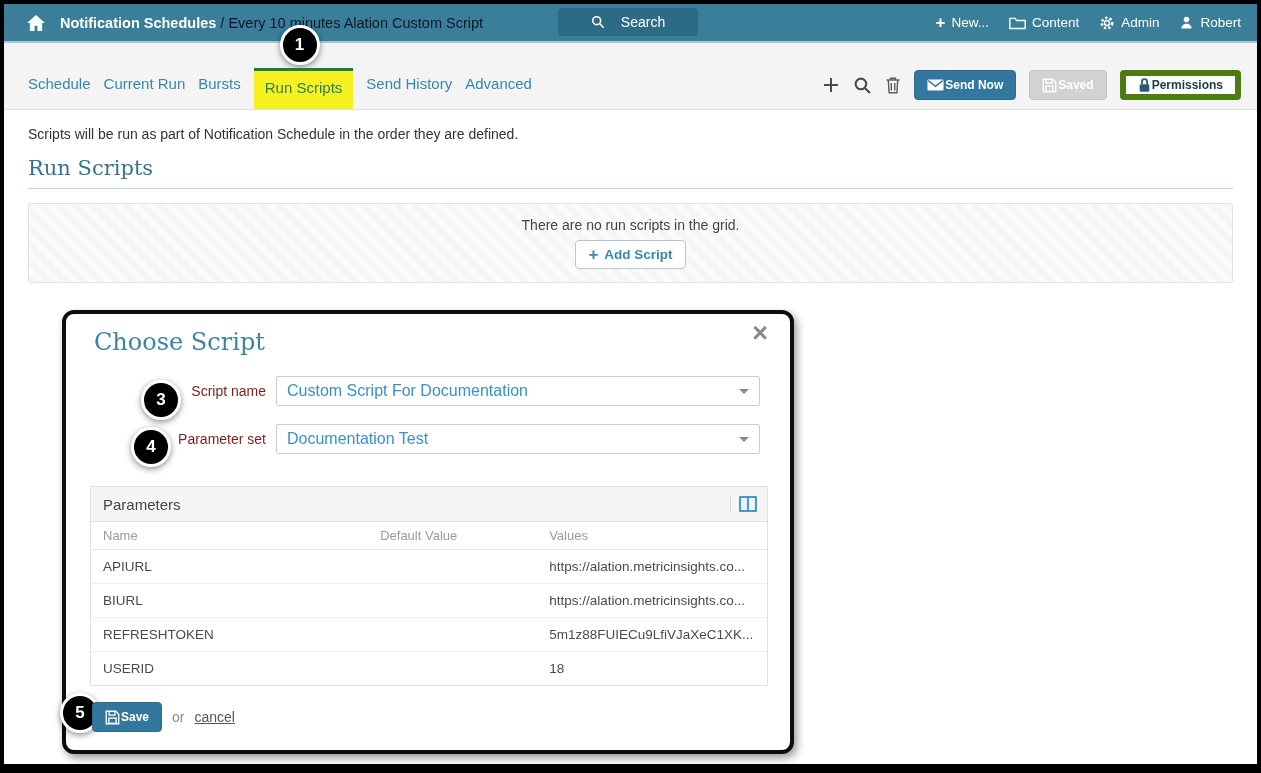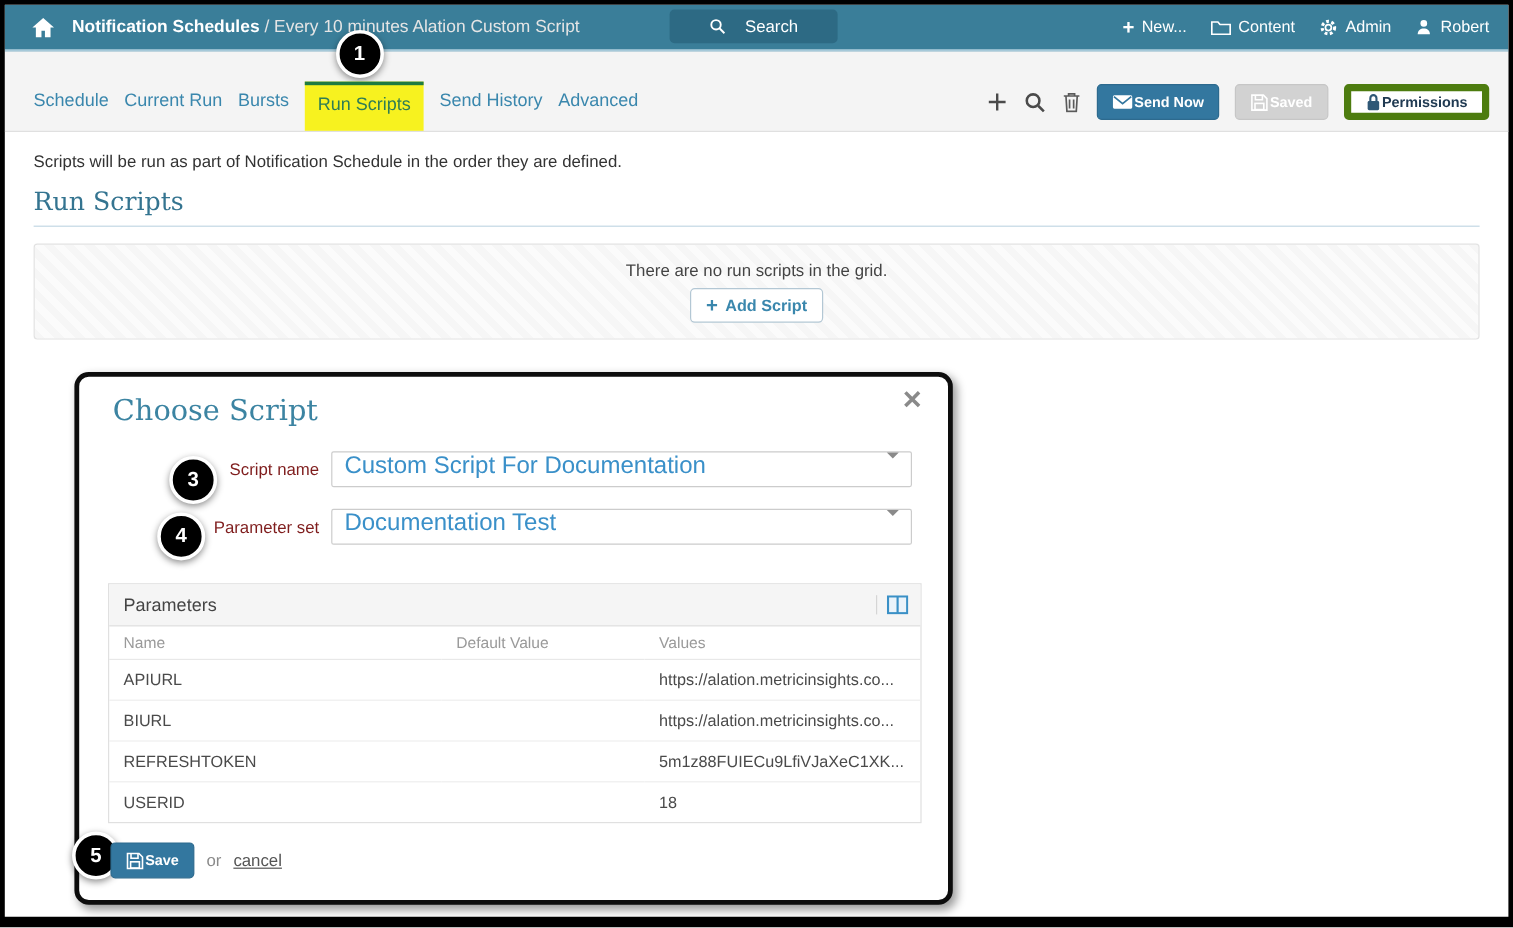--- a/index.html
+++ b/index.html
@@ -4,21 +4,21 @@
 <style>
   html,body{margin:0;padding:0;background:#fff;font-family:"Liberation Sans",sans-serif;}
   .frame{position:relative;width:1261px;height:773px;box-sizing:border-box;
          border:4px solid #000;border-bottom-width:9px;background:#fff;overflow:hidden;}
   
   .topbar{position:relative;height:37px;background:#3a7e99;border-bottom:2px solid #a6c9d9;
           display:flex;align-items:center;color:#fff;}
   .home{margin-left:22px;display:flex;align-items:center;cursor:pointer;}
   .crumb{margin-left:14px;font-size:14.5px;white-space:nowrap;}
   .crumb b{font-weight:bold;color:#fff;}
-  .crumb span{color:#e5e5e5;font-weight:normal;}
+  .crumb span{color:#0f172a;font-weight:normal;}
   .searchbtn{position:absolute;left:554px;top:4px;width:140px;height:28px;background:#2d6a84;
              border-radius:4px;display:flex;align-items:center;justify-content:center;gap:16px;
              color:#fff;font-size:14px;cursor:pointer;}
   .topnav{margin-left:auto;display:flex;align-items:center;gap:20px;padding-right:16px;font-size:13.5px;}
   .topnav .navitem{display:flex;align-items:center;gap:6px;cursor:pointer;color:#fff;white-space:nowrap;}
   .plus-glyph{font-size:17px;font-weight:bold;line-height:1;}
   
   .tabbar{position:relative;z-index:1;height:66px;background:#f4f4f4;border-bottom:1px solid #e0e0e0;
           display:flex;align-items:flex-end;padding:0 16px 0 24px;}
   .tabs{display:flex;align-items:flex-end;gap:13px;padding-bottom:11px;font-size:15px;}
@@ -54,21 +54,21 @@
          background:#fff;border:4px solid #0d0d0d;border-radius:12px;
          box-shadow:3px 4px 8px rgba(0,0,0,.4);z-index:10;}
   .modal-title{position:absolute;left:28px;top:14px;font-family:"DejaVu Serif",serif;
                font-size:24px;color:#3c84a2;}
   .modal-close{position:absolute;right:22px;top:6px;font-size:27px;color:#8a8a8a;cursor:pointer;
                font-weight:bold;line-height:1;}
   .form-row{position:absolute;left:0;display:flex;align-items:center;width:100%;}
   .row-script{top:62px;} .row-paramset{top:110px;}
   .form-label{width:210px;text-align:right;font-size:14px;color:#7f1d1d;padding-right:10px;box-sizing:border-box;}
   .select{width:484px;height:30px;box-sizing:border-box;border:1px solid #ccc;border-radius:2px;
-          display:flex;padding:0 10px;font-size:20px;color:#3a90c9;cursor:pointer;
+          display:flex;align-items:center;padding:0 10px;font-size:16px;color:#3a90c9;cursor:pointer;
           background:#fff;}
   .select .caret{margin-left:auto;width:0;height:0;border-left:5px solid transparent;
                  border-right:5px solid transparent;border-top:5px solid #8a8a8a;}
   .badge-3{position:absolute;left:75px;top:66px;}
   .badge-4{position:absolute;left:65px;top:113px;}
   .params{position:absolute;left:24px;top:172px;width:676px;border:1px solid #e0e0e0;}
   .params-header{height:34px;background:#f5f5f5;border-bottom:1px solid #e0e0e0;display:flex;
                  align-items:center;padding:0 10px 0 12px;}
   .params-title{font-size:15px;color:#444;}
   .params-tools{margin-left:auto;display:flex;align-items:center;gap:8px;}

